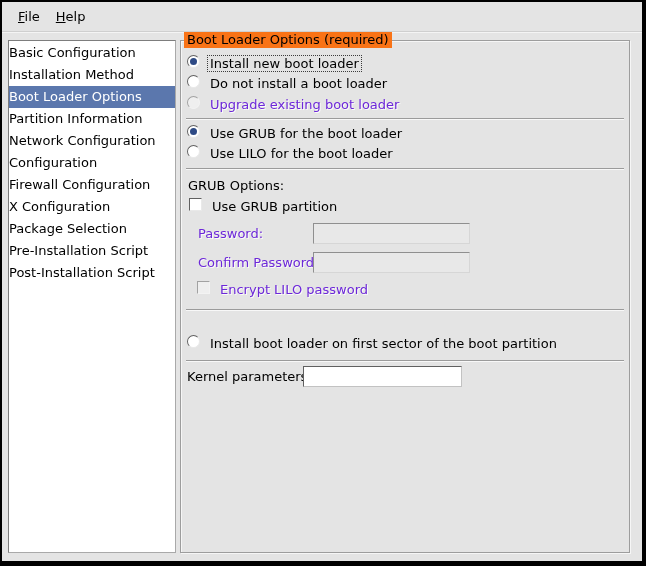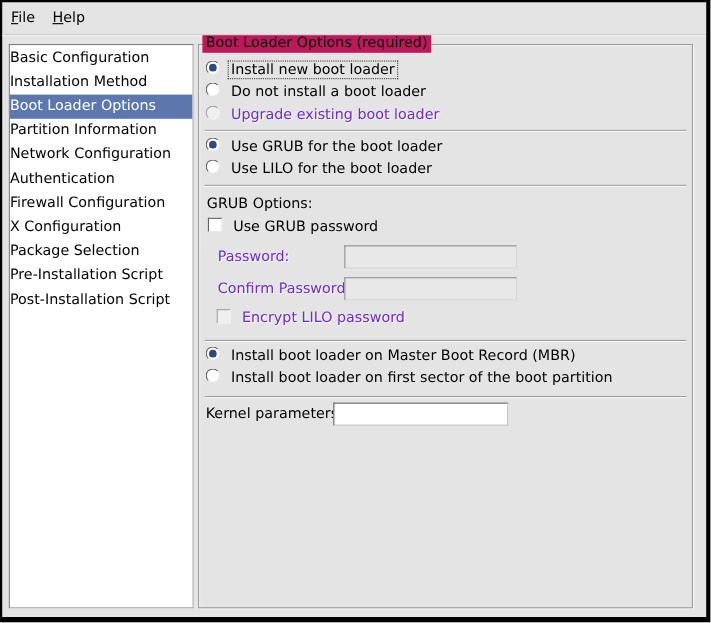--- a/index.html
+++ b/index.html
@@ -16,21 +16,21 @@
     border:solid #000;
     border-width:2px 4px 5px 2px;
     font-family:"DejaVu Sans","Liberation Sans",sans-serif;
     font-size:13px;color:#000;
     overflow:hidden;
   }
   
   .menubar{
     position:absolute;left:0;top:0;right:0;height:29px;
     display:flex;align-items:center;
-    padding-left:0;
+    padding-left:8px;
     border-bottom:1px solid #cfcfcf;
     box-shadow:0 1px 0 #f4f4f4;
   }
   .menu-item{
     display:inline-block;
     padding:3px 8px;
     cursor:default;
   }
   .menu-item::first-letter{text-decoration:underline;}
   
@@ -55,21 +55,21 @@
   }
   
   .frame{
     position:absolute;left:178px;top:38px;width:450px;height:513px;
     box-sizing:border-box;
     border:1px solid #9d9d9d;
     box-shadow:inset 1px 1px 0 #f6f6f6, 1px 1px 0 #f6f6f6;
   }
   .frame-legend{
     position:absolute;top:-9px;left:3px;
-    background:#be185d;
+    background:#f97316;
     padding:0 3px;
     line-height:16px;
     white-space:nowrap;
     text-align:center;
   }
   .row{
     position:absolute;left:6px;right:6px;height:20px;
     display:flex;align-items:flex-start;
     cursor:default;
   }
@@ -143,21 +143,21 @@
     <span class="menu-item">File</span>
     <span class="menu-item">Help</span>
   </div>
 
   <div class="sidebar">
     <div class="side-item">Basic Configuration</div>
     <div class="side-item">Installation Method</div>
     <div class="side-item selected">Boot Loader Options</div>
     <div class="side-item">Partition Information</div>
     <div class="side-item">Network Configuration</div>
-    <div class="side-item">Authentication</div>
+    <div class="side-item">Configuration</div>
     <div class="side-item">Firewall Configuration</div>
     <div class="side-item">X Configuration</div>
     <div class="side-item">Package Selection</div>
     <div class="side-item">Pre-Installation Script</div>
     <div class="side-item">Post-Installation Script</div>
   </div>
 
   <div class="frame">
     <span class="frame-legend">Boot Loader Options (required)</span>
 
@@ -184,40 +184,36 @@
       <span class="radio"></span>
       <span class="ctl-label">Use LILO for the boot loader</span>
     </div>
 
     <div class="sep" style="top:127px"></div>
 
     <span class="static-label" style="left:7px;top:137px">GRUB Options:</span>
 
     <div class="row indent8" style="top:157px">
       <span class="checkbox"></span>
-      <span class="ctl-label">Use GRUB password</span>
+      <span class="ctl-label">Use GRUB partition</span>
     </div>
 
     <span class="static-label dis-text" style="left:17px;top:185px">Password:</span>
     <input class="entry" type="password" disabled="" style="left: 132px; top: 182px; width: 157px; height: 21px;" value="">
 
     <span class="static-label dis-text" style="left:17px;top:214px">Confirm Password:</span>
     <input class="entry" type="password" disabled="" style="left: 132px; top: 211px; width: 157px; height: 21px;" value="">
 
     <div class="row disabled indent" style="top:240px">
       <span class="checkbox"></span>
       <span class="ctl-label">Encrypt LILO password</span>
     </div>
 
     <div class="sep" style="top:268px"></div>
 
-    <div class="row" style="top:274px">
-      <span class="radio checked"></span>
-      <span class="ctl-label">Install boot loader on Master Boot Record (MBR)</span>
-    </div>
     <div class="row" style="top:294px">
       <span class="radio"></span>
       <span class="ctl-label">Install boot loader on first sector of the boot partition</span>
     </div>
 
     <div class="sep" style="top:319px"></div>
 
     <span class="static-label" style="left:6px;top:328px">Kernel parameters:</span>
     <input class="entry" type="text" style="left: 122px; top: 325px; width: 159px; height: 21px;" value="">
   </div>

